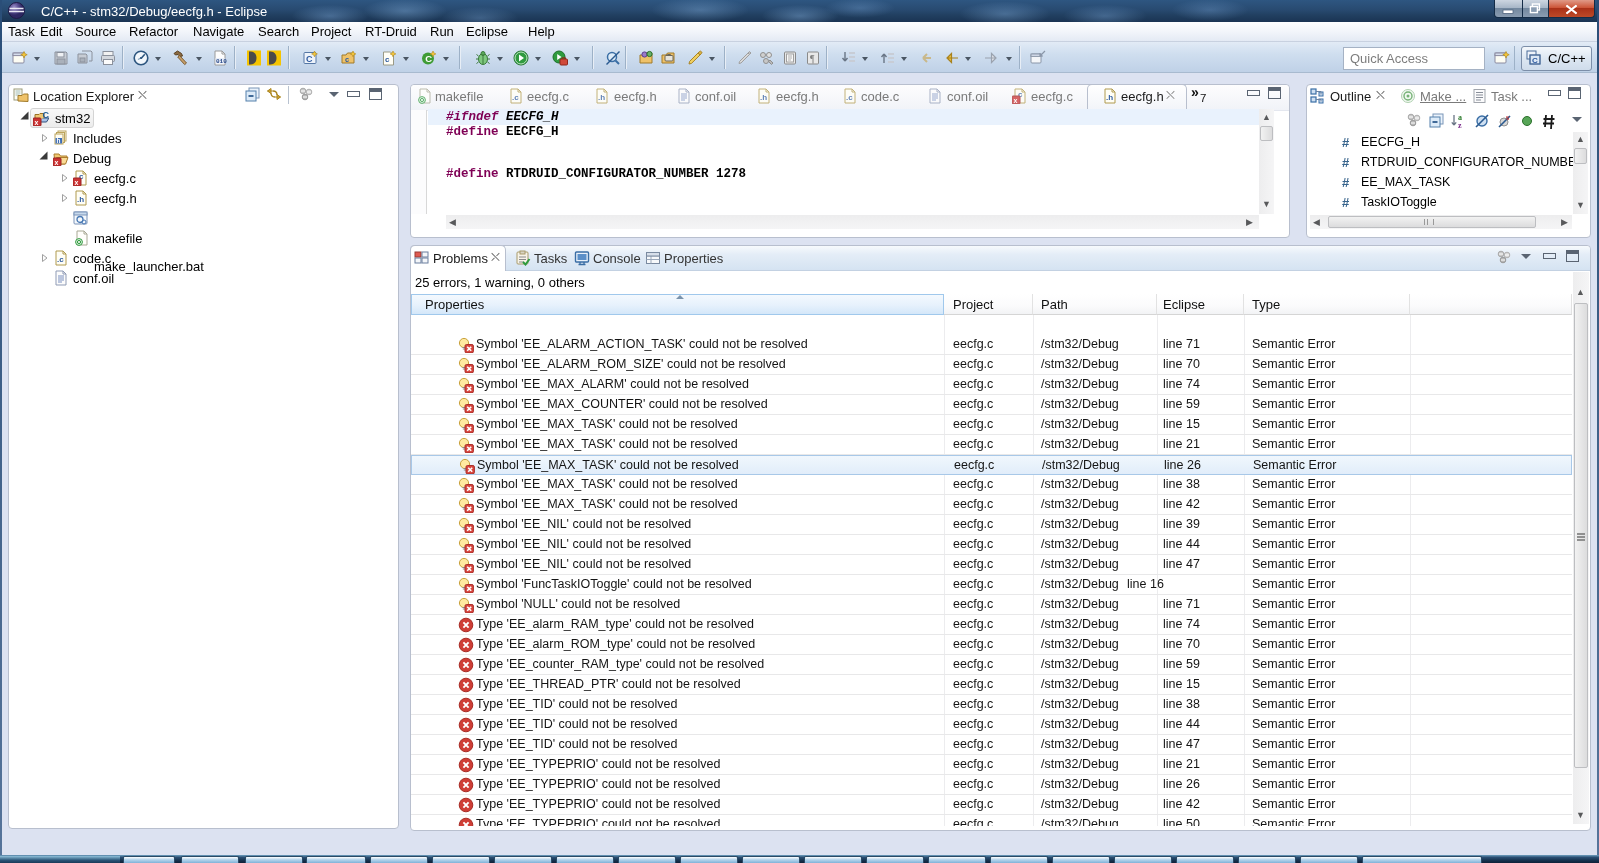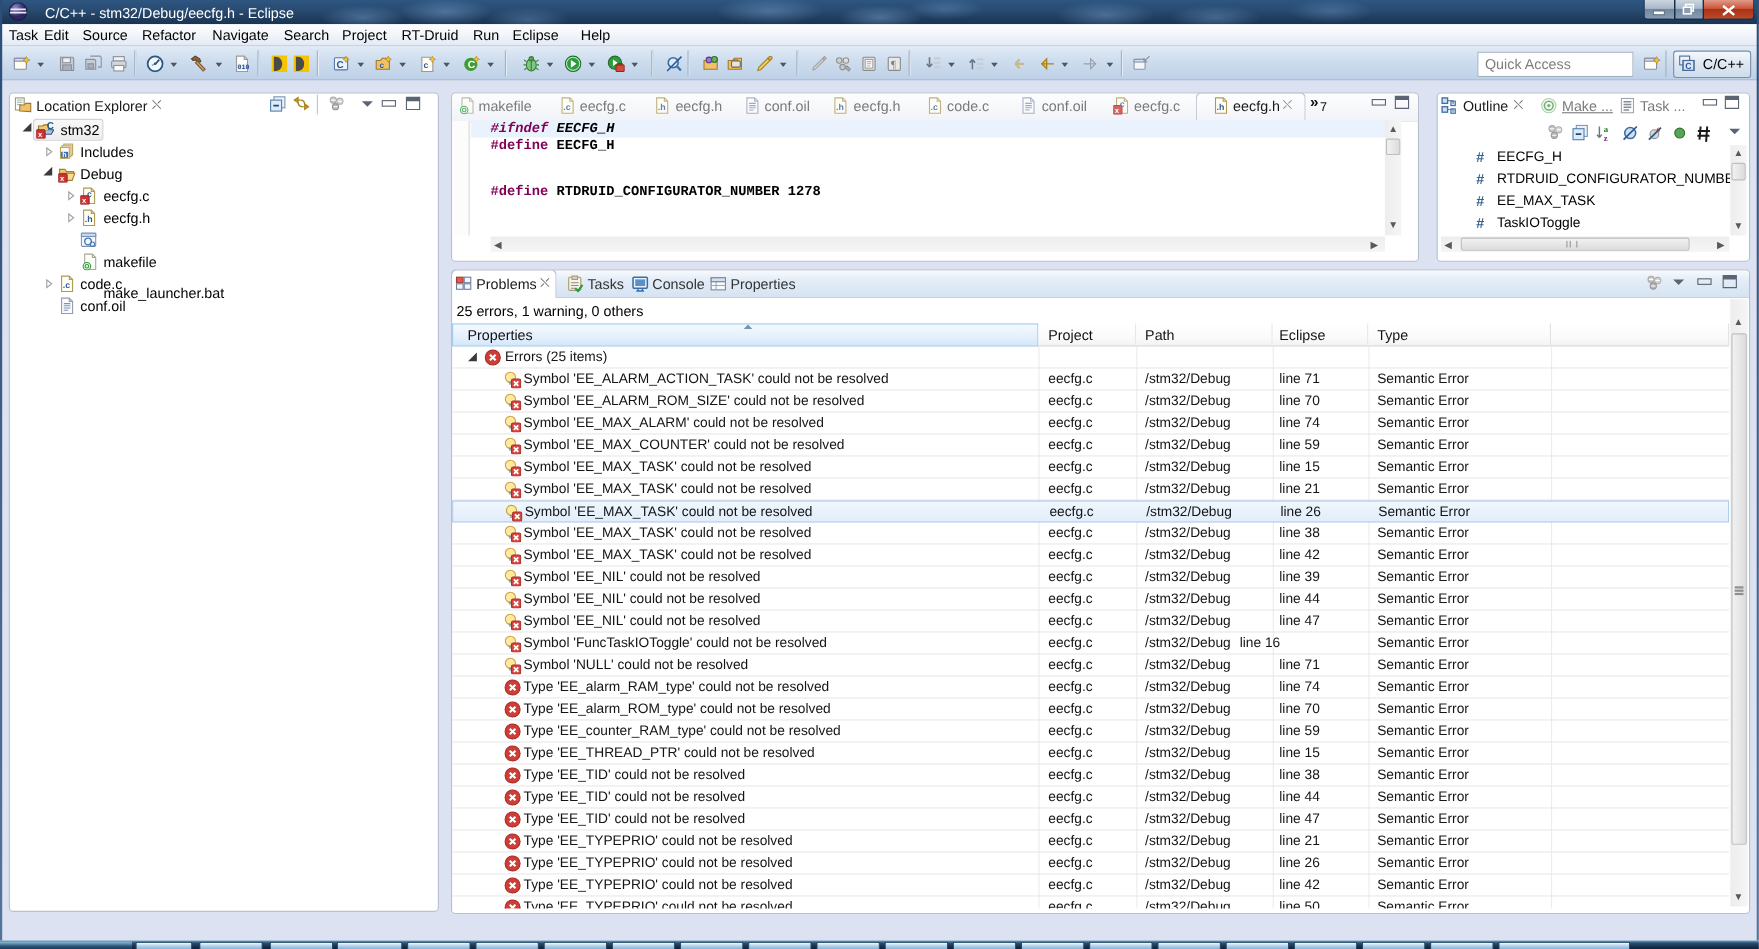--- a/index.html
+++ b/index.html
@@ -606,30 +606,20 @@
 <div class="hlabel" style="left:841px;">Type</div>
 <div class="hcell" style="left:999px;width:162px;"></div>
 <div class="abs" style="left:265px;top:1px;width:0;height:0;border-left:4px solid transparent;border-right:4px solid transparent;border-bottom:4.5px solid #7a93ac;"></div>
 </div>
 <div class="abs" style="left:411px;top:315px;width:1161px;height:511px;overflow:hidden;">
 <div class="colline" style="left:533px;"></div>
 <div class="colline" style="left:622px;"></div>
 <div class="colline" style="left:746px;"></div>
 <div class="colline" style="left:833px;"></div>
 <div class="colline" style="left:999px;"></div>
-<div class="prow" style="top:0px;">
-<svg class="abs" style="left:14px;top:5px;" width="9" height="9" viewBox="0 0 9 9">
-        <path d="M0.5 8.5h8v-8z" fill="#3a3a3a"></path>
-      </svg>
-<svg class="abs" style="left:29px;top:2px;" width="16" height="16" viewBox="0 0 16 16">
-        <circle cx="8" cy="8" r="6.8" fill="#cf3e36" stroke="#a82c26"></circle>
-        <path d="M5.4 5.4l5.2 5.2M10.6 5.4l-5.2 5.2" stroke="#fff" stroke-width="1.9"></path>
-      </svg>
-<div class="pcell" style="left:48px;">Errors (25 items)</div>
-</div>
 <div class="prow" style="top:20px;">
 <svg class="abs" style="left:47px;top:2px;" width="16" height="16" viewBox="0 0 16 16">
         <circle cx="6" cy="6" r="4.6" fill="#ffe9a0" stroke="#c9a23c"></circle>
         <path d="M4.5 10.5h3M4.8 12h2.4" stroke="#8a8a8a" stroke-width="1.2"></path>
         <rect x="7" y="7.5" width="8.4" height="8.4" rx="1.5" fill="#d8453e" stroke="#a8302b"></rect>
         <path d="M9.2 9.7l4 4M13.2 9.7l-4 4" stroke="#fff" stroke-width="1.6"></path>
       </svg>
 <div class="pcell" style="left:65px;">Symbol 'EE_ALARM_ACTION_TASK' could not be resolved</div>
 <div class="pcell" style="left:542px;">eecfg.c</div>
 <div class="pcell" style="left:630px;">/stm32/Debug</div>

